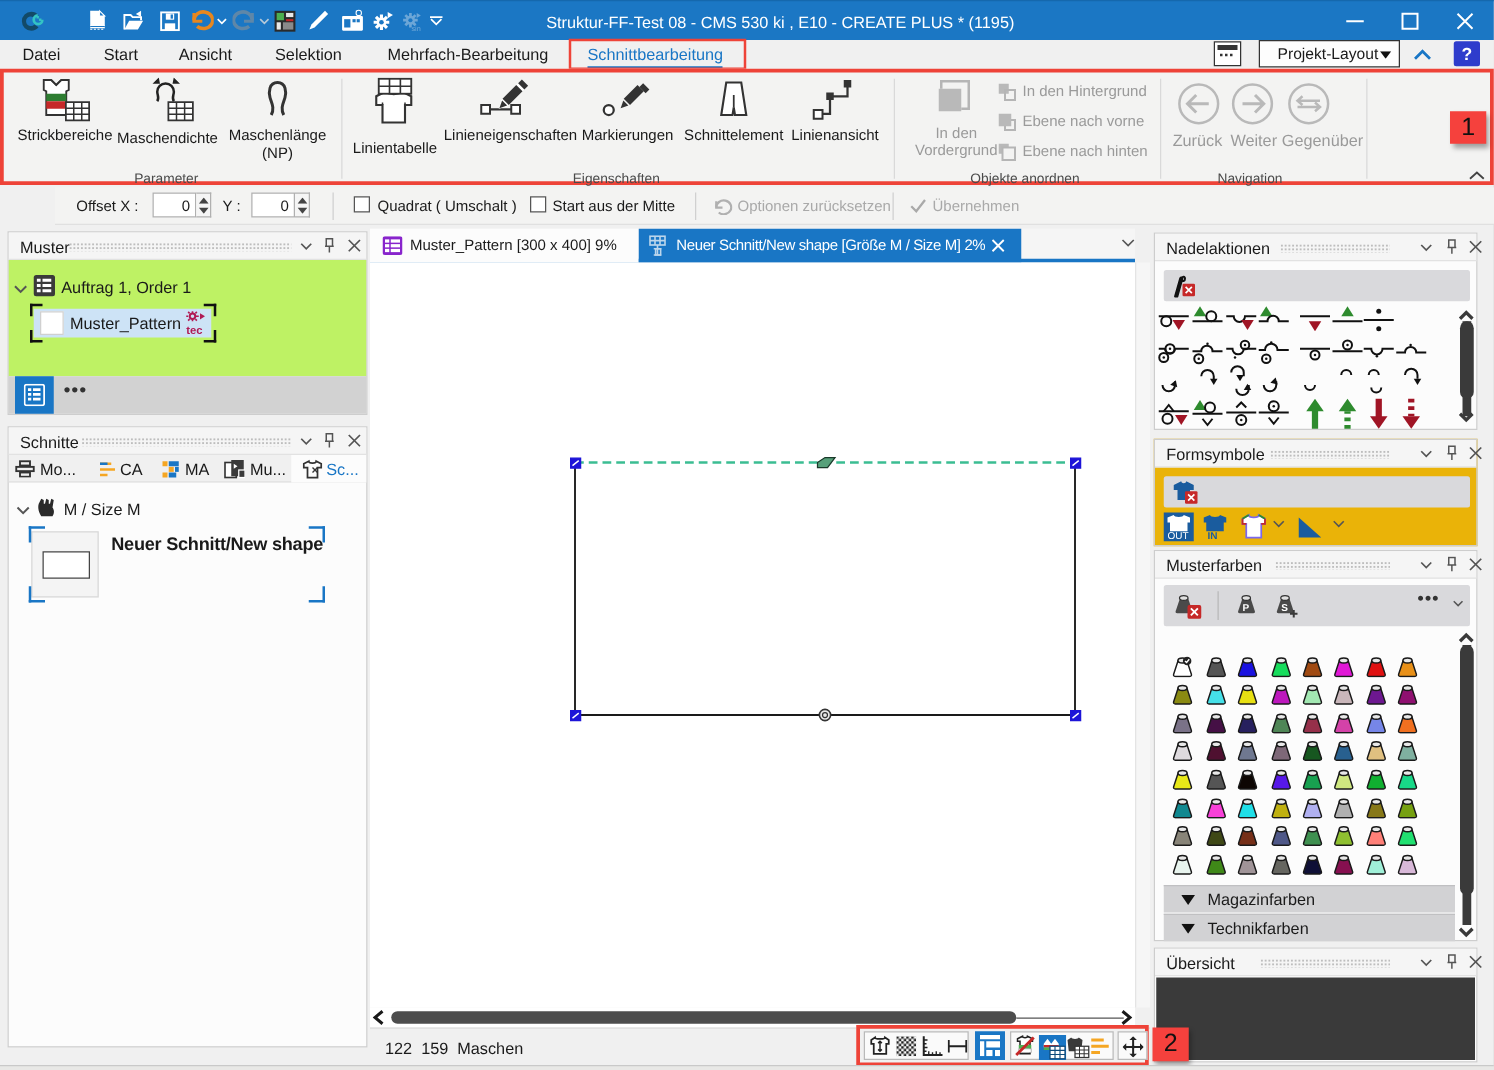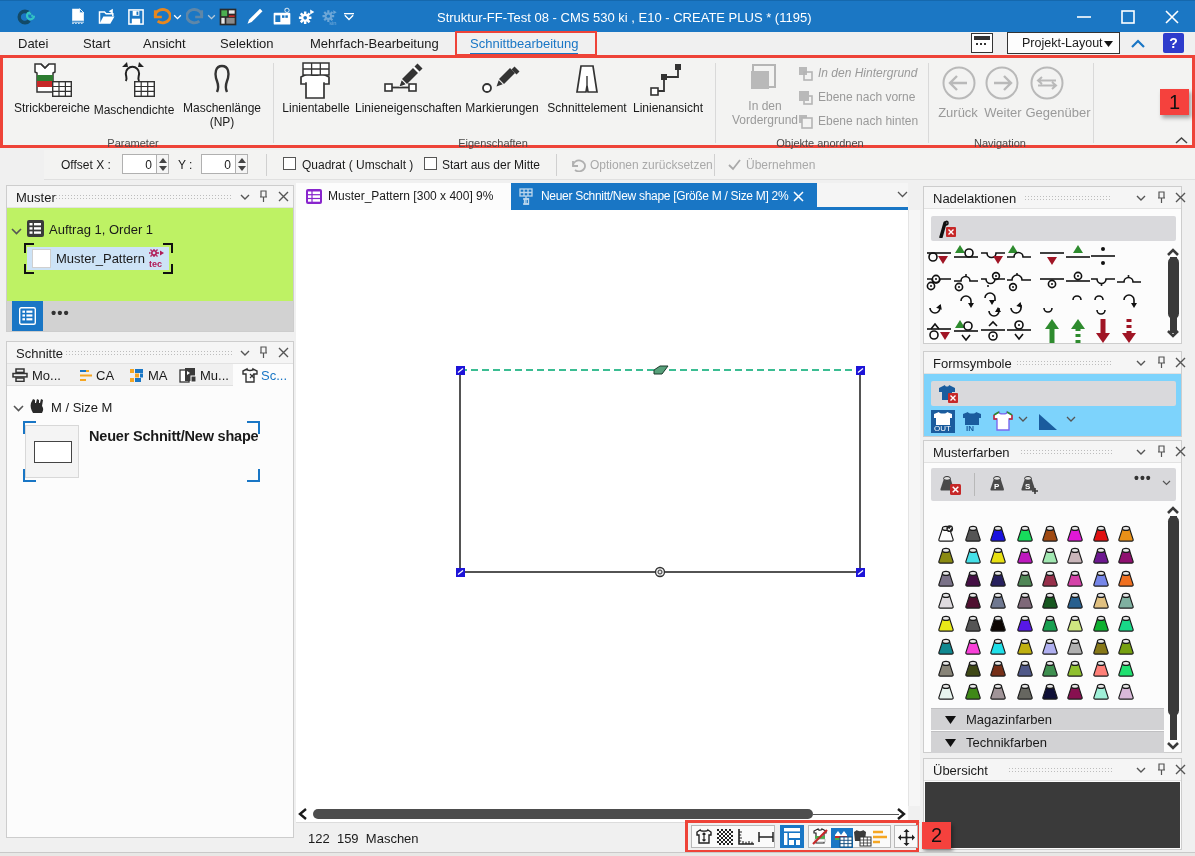--- a/index.html
+++ b/index.html
@@ -218,21 +218,21 @@
       <svg style="margin:2px auto 0;" width="42" height="38" viewBox="0 0 42 38">
         <g transform="translate(4 10)">
             <path d="M10 1L2 5v7h5v14h18V12h5V5l-8-4c-1 3-11 3-12 0z" fill="#fff" stroke="#333" stroke-width="1.7"></path>
             <path d="M7 12v-2M25 12v-2" stroke="#333" stroke-width="1.2"></path>
           </g>
         <g transform="translate(8 1)">
             <rect x="0" y="0" width="26" height="12" fill="#fff" stroke="#333" stroke-width="1.5"></rect>
             <path d="M0 6h26M8.6 0v12M17.3 0v12" stroke="#333" stroke-width="1.3"></path>
           </g>
       </svg>
-      <div style="margin-top:1px;">Linientabelle</div>
+      <div style="margin-top:11px;">Linientabelle</div>
     </div>
     <div class="rbtn" style="left:352px;width:100px;">
       <svg style="margin:2px auto 0;" width="44" height="38" viewBox="0 0 44 38">
         <g transform="translate(2 20)">
             <rect x="0" y="2" width="7" height="7" fill="#fff" stroke="#333" stroke-width="1.6"></rect>
             <rect x="24" y="2" width="7" height="7" fill="#fff" stroke="#333" stroke-width="1.6"></rect>
             <path d="M7 5.5h17" stroke="#333" stroke-width="1.8"></path>
           </g>
         <g transform="translate(16 -1)">
             <path d="M2 19L17 4l5 5L7 24l-7 2z" fill="#fff" stroke="none"></path>
@@ -277,21 +277,21 @@
         <path d="M8 8V2h22v22h-6" fill="none" stroke="#b5b5b5" stroke-width="2"></path>
         <rect x="6" y="8" width="18" height="18" fill="#b9b9b9"></rect>
       </svg>
       <div style="margin-top:2px;line-height:14px;">In den<br>Vordergrund</div>
     </div>
     <div class="gray abs" style="left:795px;top:8px;font-size:12px;">
       <svg class="abs" style="left:0;top:0;" width="16" height="15" viewBox="0 0 16 15">
           <rect x="1" y="1" width="8" height="8" fill="#b9b9b9"></rect>
           <rect x="6" y="6" width="8" height="8" fill="none" stroke="#b5b5b5" stroke-width="1.6"></rect>
         </svg>
-      <span class="abs" style="left:20px;top:0px;white-space:nowrap;font-style:italic;">In den Hintergrund</span>
+      <span class="abs" style="left:20px;top:0px;white-space:nowrap;">In den Hintergrund</span>
       <svg class="abs" style="left:0;top:24px;" width="16" height="15" viewBox="0 0 16 15">
           <rect x="6" y="6" width="8" height="8" fill="none" stroke="#b5b5b5" stroke-width="1.6"></rect>
           <rect x="1" y="1" width="10" height="10" fill="#b9b9b9"></rect>
         </svg>
       <span class="abs" style="left:20px;top:24px;white-space:nowrap;">Ebene nach vorne</span>
       <svg class="abs" style="left:0;top:48px;" width="16" height="15" viewBox="0 0 16 15">
           <rect x="1" y="1" width="8" height="8" fill="#b9b9b9"></rect>
           <rect x="4" y="4" width="10" height="10" fill="#f3f3f2" stroke="#b5b5b5" stroke-width="1.6"></rect>
         </svg>
       <span class="abs" style="left:20px;top:48px;white-space:nowrap;">Ebene nach hinten</span>
@@ -740,21 +740,21 @@
             <path d="M2 8l5-5 5 5" fill="none" stroke="#3a3a3a" stroke-width="2.6"></path>
           </svg>
       <div class="abs" style="left:3.5px;top:10px;width:7px;height:76px;background:#3a3a3a;"></div>
       <div class="abs" style="left:1.5px;top:10px;width:11px;height:62px;background:#3a3a3a;border-radius:6px;"></div>
       <svg class="abs" style="left:0;top:82px;" width="14" height="10" viewBox="0 0 14 10">
             <path d="M2 2l5 5 5-5" fill="none" stroke="#3a3a3a" stroke-width="2.6"></path>
           </svg>
     </div>
   </div>
 
-  <div class="panel" style="left:923px;top:351px;width:259px;height:86px;background:#7dd3fc;">
+  <div class="panel" style="left:923px;top:351px;width:259px;height:86px;background:#eab308;">
     <div class="phead">
           <span class="pt">Formsymbole</span>
       <div class="pdots" style="left:92px;width:96px;"></div>
       <svg class="abs" style="left:212px;top:8px;" width="10" height="7" viewBox="0 0 10 7">
             <path d="M1 1l4 4 4-4" fill="none" stroke="#555" stroke-width="1.4"></path>
           </svg>
       <svg class="abs" style="left:233px;top:4px;" width="9" height="13" viewBox="0 0 9 13">
             <path d="M2 1h5v6H2zM1 7h7M4.5 7v5" fill="none" stroke="#555" stroke-width="1.2"></path>
           </svg>
       <svg class="abs" style="left:251px;top:5px;" width="11" height="11" viewBox="0 0 11 11">

